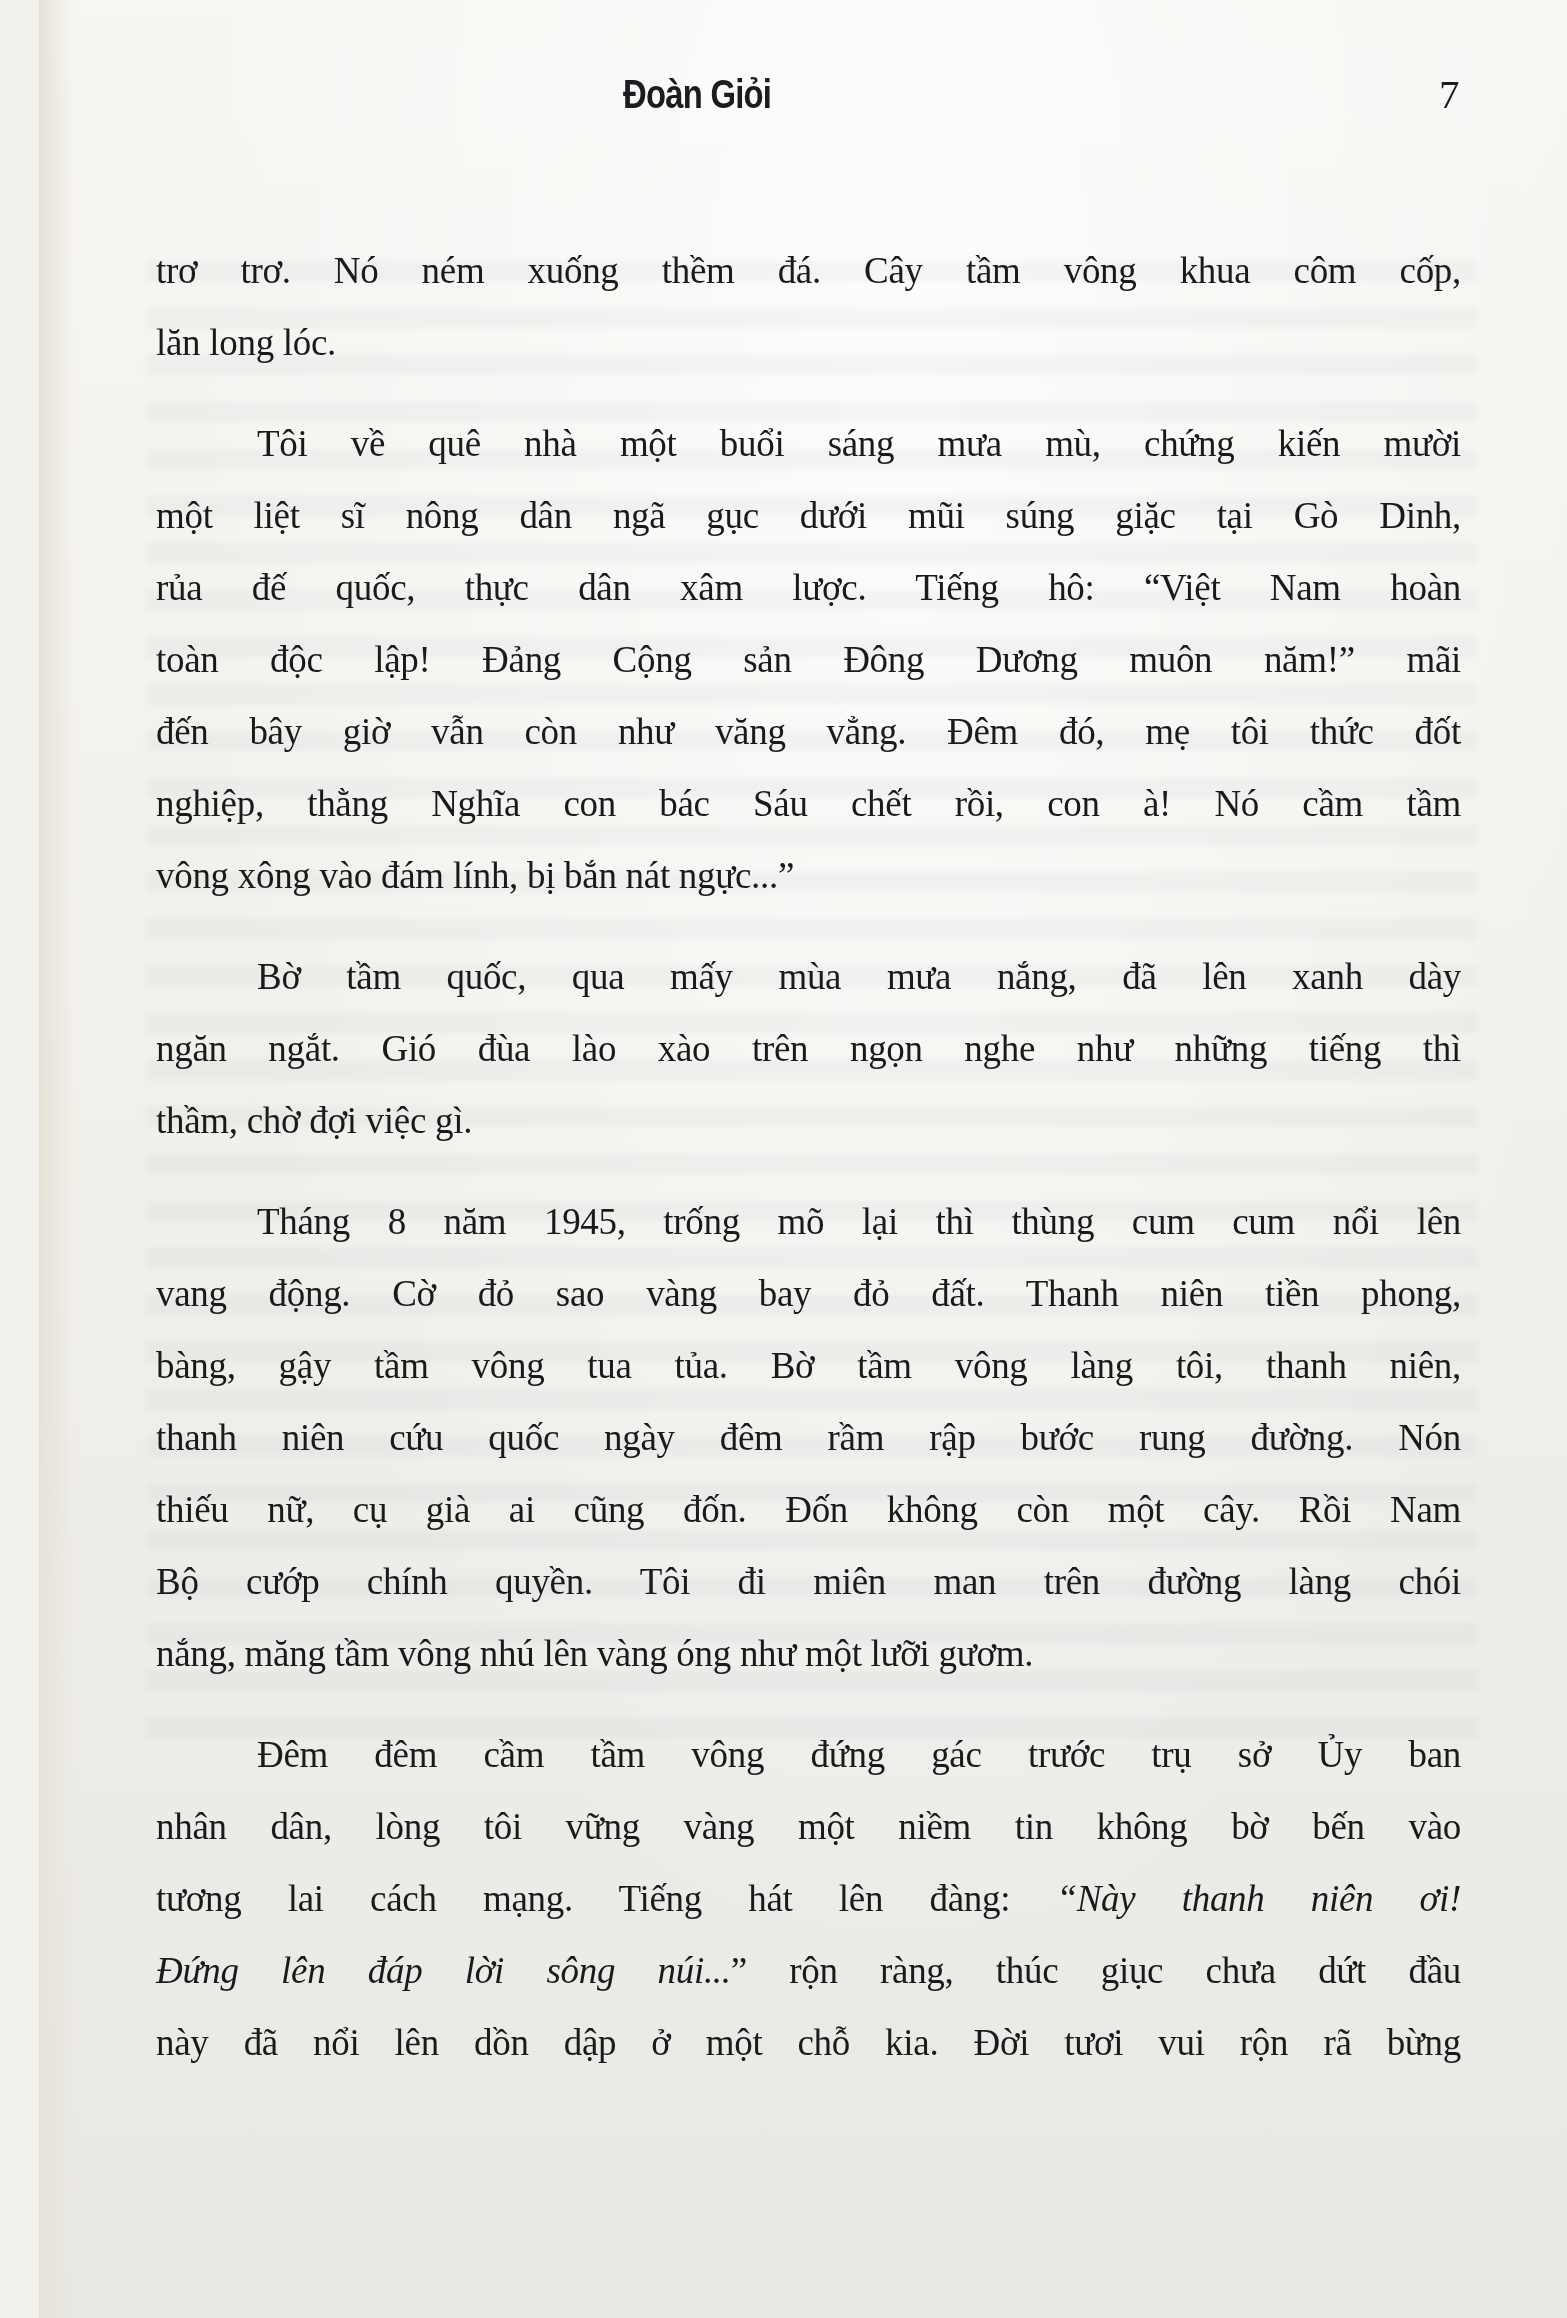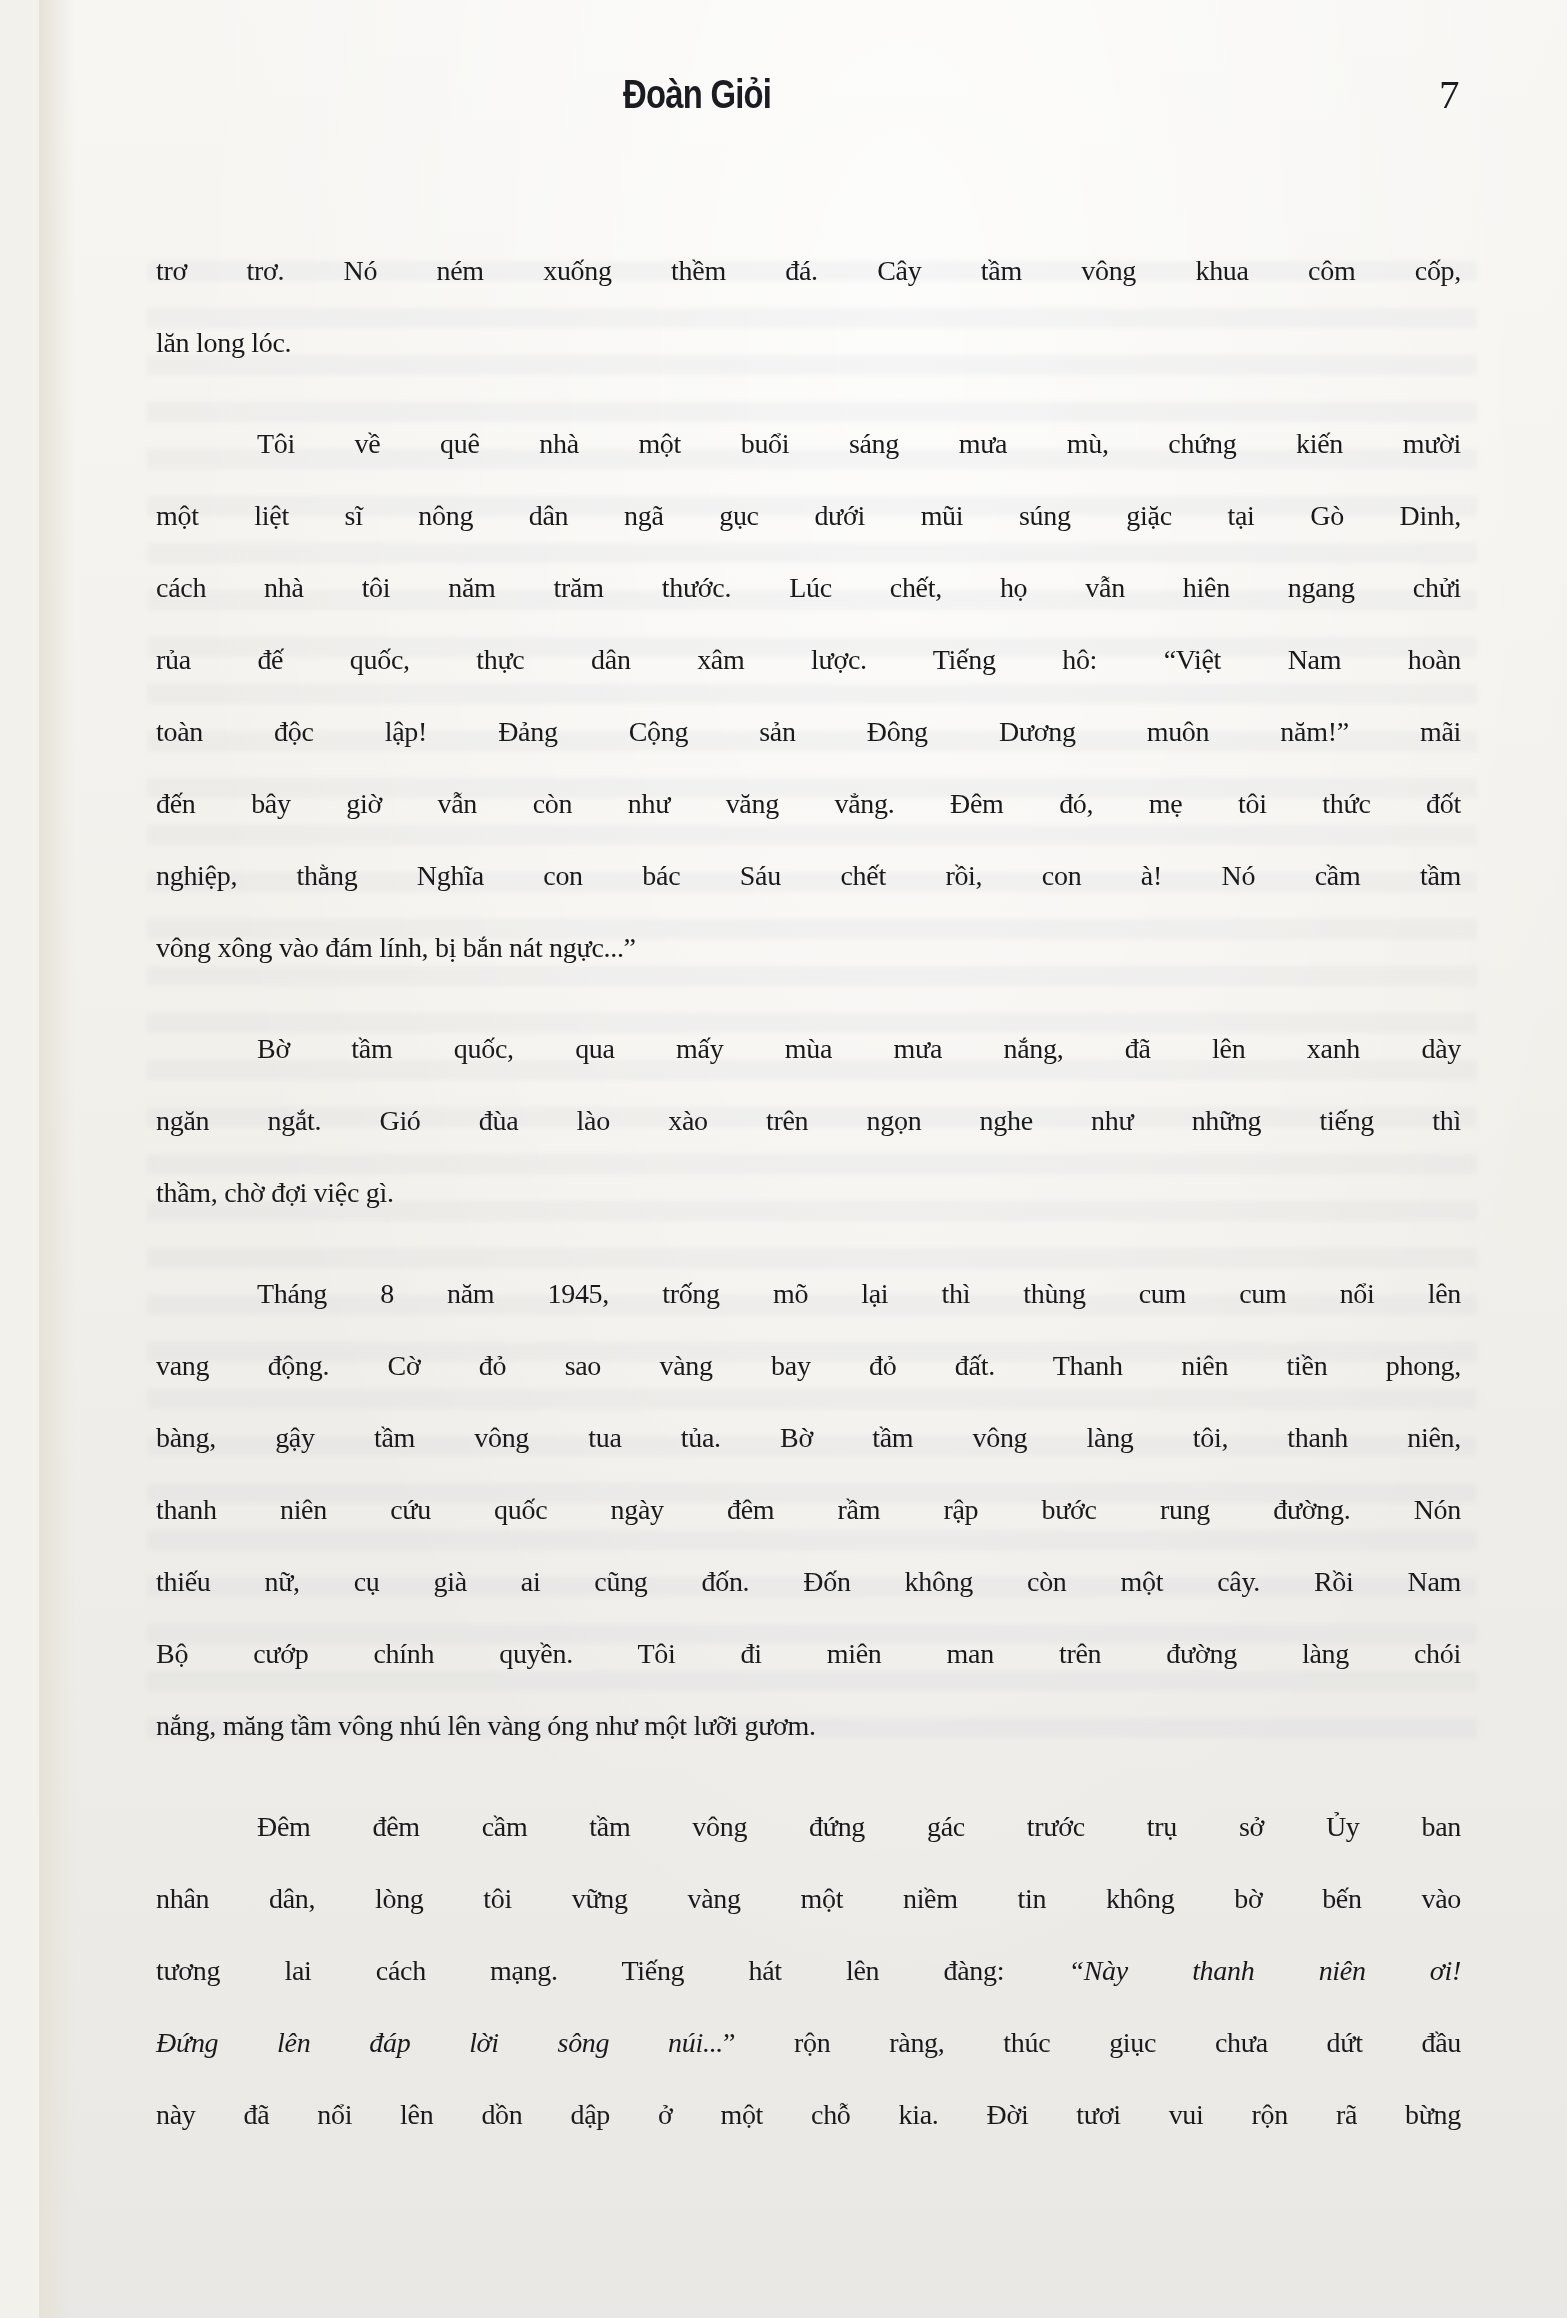--- a/index.html
+++ b/index.html
@@ -68,21 +68,21 @@
       top: 7.2px;
       font-family: "Liberation Serif", "DejaVu Serif", serif;
       font-size: 41px;
       color: #1b1b22;
     }
     .body-text {
       position: absolute;
       left: 117px;
       top: 235px;
       width: 1305px;
-      font-size: 28px;
+      font-size: 37px;
       line-height: 72px;
     }
     .line {
       display: block;
       white-space: nowrap;
       height: 72px;
       text-align: justify;
       text-align-last: justify;
       letter-spacing: -0.3px;
     }
@@ -114,21 +114,20 @@
 
     <div>
       <span class="line">trơ trơ. Nó ném xuống thềm đá. Cây tầm vông khua côm cốp,</span>
       <span class="line last">lăn long lóc.</span>
     </div>
     <div class="para-gap"></div>
 
     <div>
       <span class="line indent">Tôi về quê nhà một buổi sáng mưa mù, chứng kiến mười</span>
       <span class="line">một liệt sĩ nông dân ngã gục dưới mũi súng giặc tại Gò Dinh,</span>
-      <span class="line">cách nhà tôi năm trăm thước. Lúc chết, họ vẫn hiên ngang chửi</span>
       <span class="line">rủa đế quốc, thực dân xâm lược. Tiếng hô: “Việt Nam hoàn</span>
       <span class="line">toàn độc lập! Đảng Cộng sản Đông Dương muôn năm!” mãi</span>
       <span class="line">đến bây giờ vẫn còn như văng vẳng. Đêm đó, mẹ tôi thức đốt</span>
       <span class="line">nghiệp, thằng Nghĩa con bác Sáu chết rồi, con à! Nó cầm tầm</span>
       <span class="line last">vông xông vào đám lính, bị bắn nát ngực...”</span>
     </div>
     <div class="para-gap"></div>
 
     <div>
       <span class="line indent">Bờ tầm quốc, qua mấy mùa mưa nắng, đã lên xanh dày</span>

